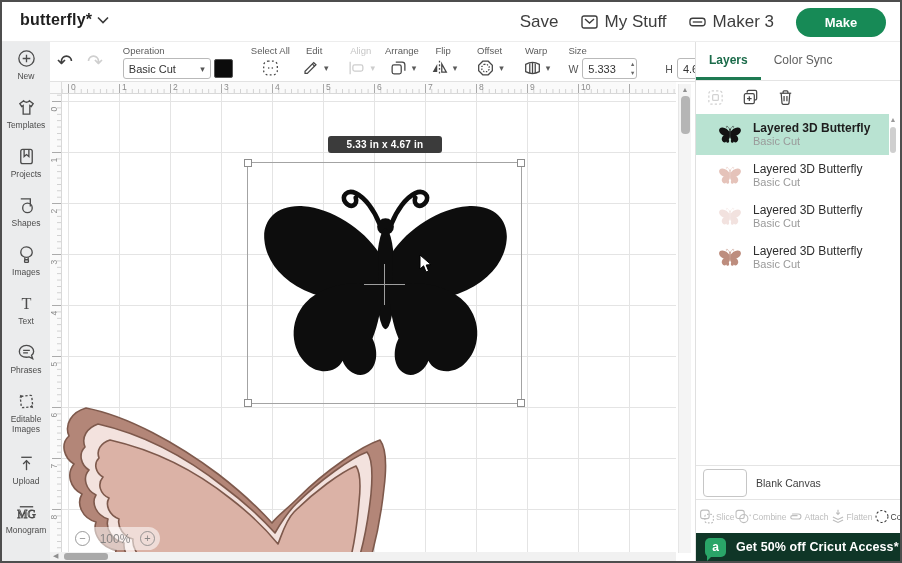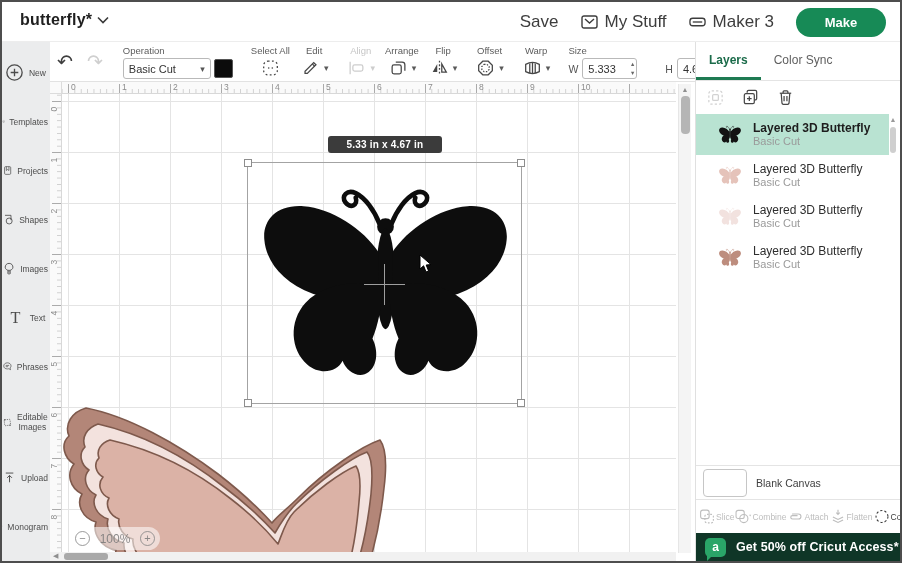--- a/index.html
+++ b/index.html
@@ -38,21 +38,21 @@
   .dim-label { font-size:10.5px; color:#555; }
   .dim-box { position:relative; width:55px; height:21px; border:1px solid #b9b9b9; border-radius:3px; }
   .dim-box input { width:38px; height:19px; border:none; outline:none; font-size:11px; color:#333; padding-left:5px; font-family:inherit; background:transparent; }
   .stepper { position:absolute; right:2px; top:1px; display:flex; flex-direction:column; font-size:6.5px; color:#666; line-height:8.5px; cursor:pointer; text-align:center; }
   .lock-wrap { position:absolute; left:131px; top:0px; width:30px; display:flex; justify-content:center; }
   .lock-ic { width:12px; height:13px; stroke:#4a4a4a; fill:none; stroke-width:1.3; cursor:pointer; }
   .more-group { display:flex; align-items:center; gap:5px; font-size:11.5px; color:#3d3d3d; padding:0 6px; cursor:pointer; }
 
   
   .sidebar { position:absolute; left:0; top:40px; width:48px; height:519px; background:#ebeced; padding-top:6px; z-index:20; }
-  .sb-item { height:49px; display:flex; align-items:center; justify-content:center; gap:2px; cursor:pointer; }
+  .sb-item { height:49px; display:flex; flex-direction:column; align-items:center; gap:2px; cursor:pointer; }
   .sb-item.tall { height:62px; }
   .sb-ic { width:21px; height:21px; stroke:#4c4c4c; fill:none; stroke-width:1.4; }
   .sb-label { font-size:8.5px; color:#4c4c4c; text-align:center; line-height:10px; padding:0 2px; }
 
   
   .workspace { position:absolute; left:48px; top:80px; width:645px; height:479px; background:#fff; }
   .corner { position:absolute; left:0; top:0; width:12px; height:12px; background:#fafafa; border-right:1px solid #dcdcdc; border-bottom:1px solid #dcdcdc; }
   .ruler-h { position:absolute; left:12px; top:0; width:614px; height:12px; background:#fafafa; border-bottom:1px solid #d8d8d8;
     background-image:linear-gradient(90deg,#ababab 0 1px,transparent 1px),linear-gradient(90deg,#cecece 0 1px,transparent 1px);
     background-size:51px 9px,6.375px 4px; background-position:6px bottom,6px bottom; background-repeat:repeat-x; }

